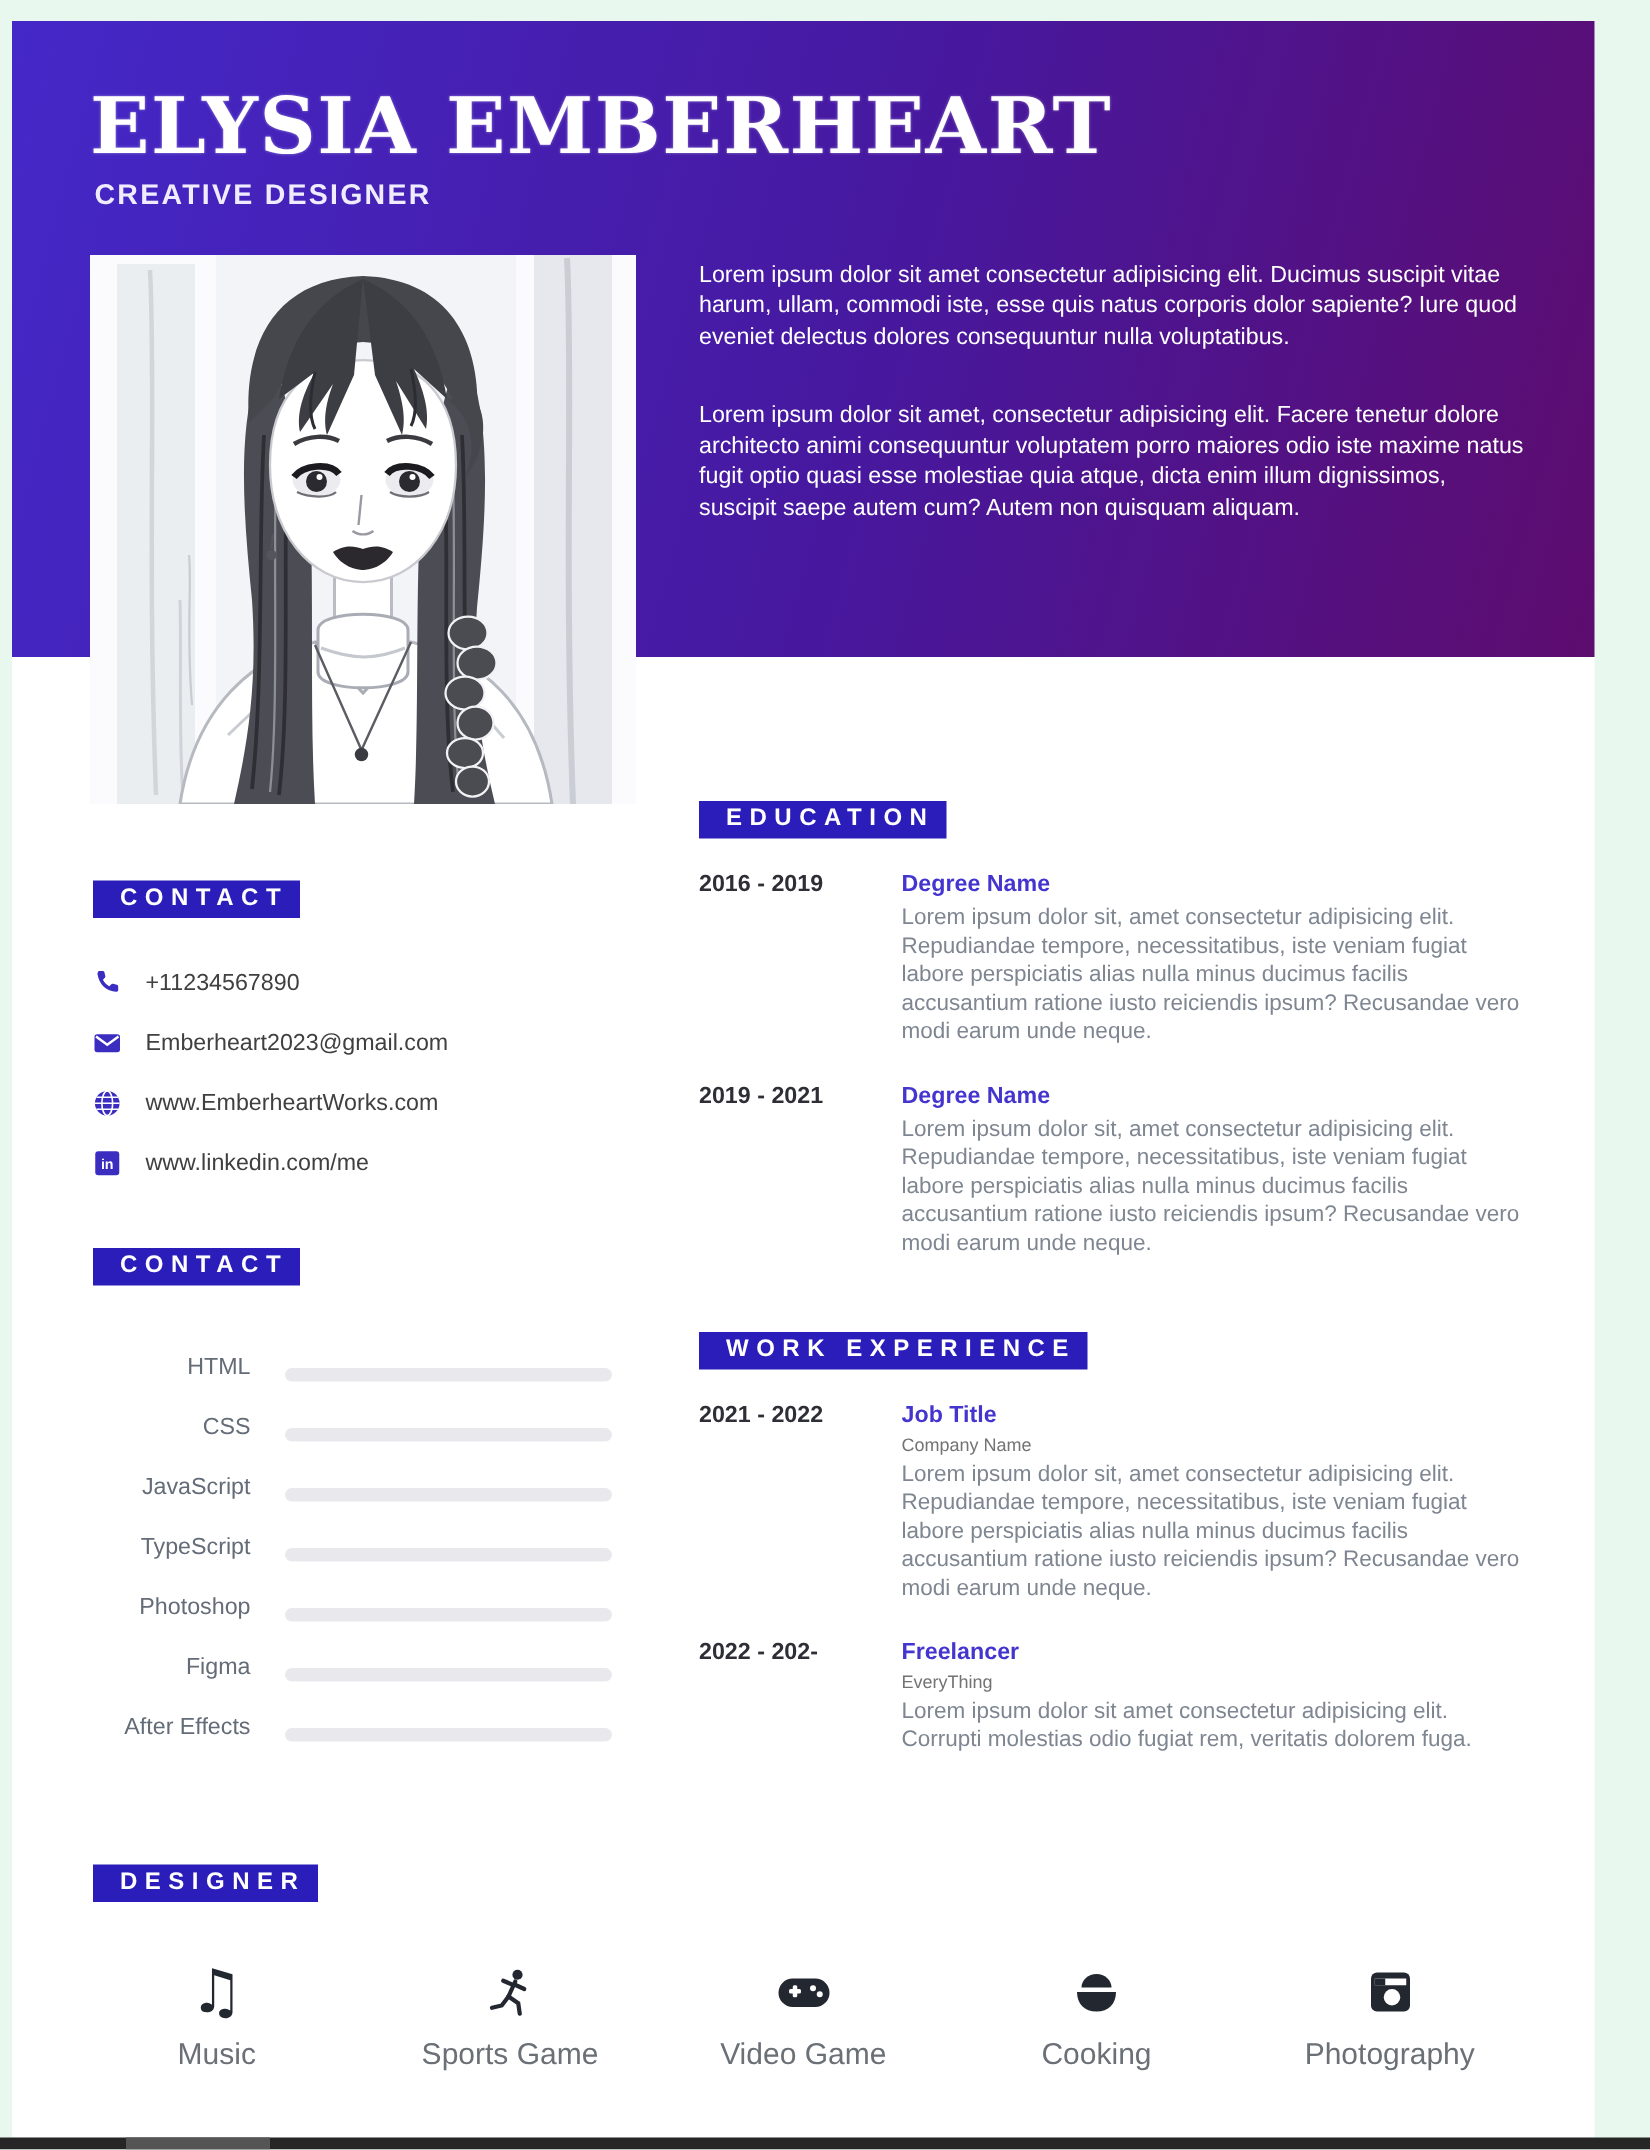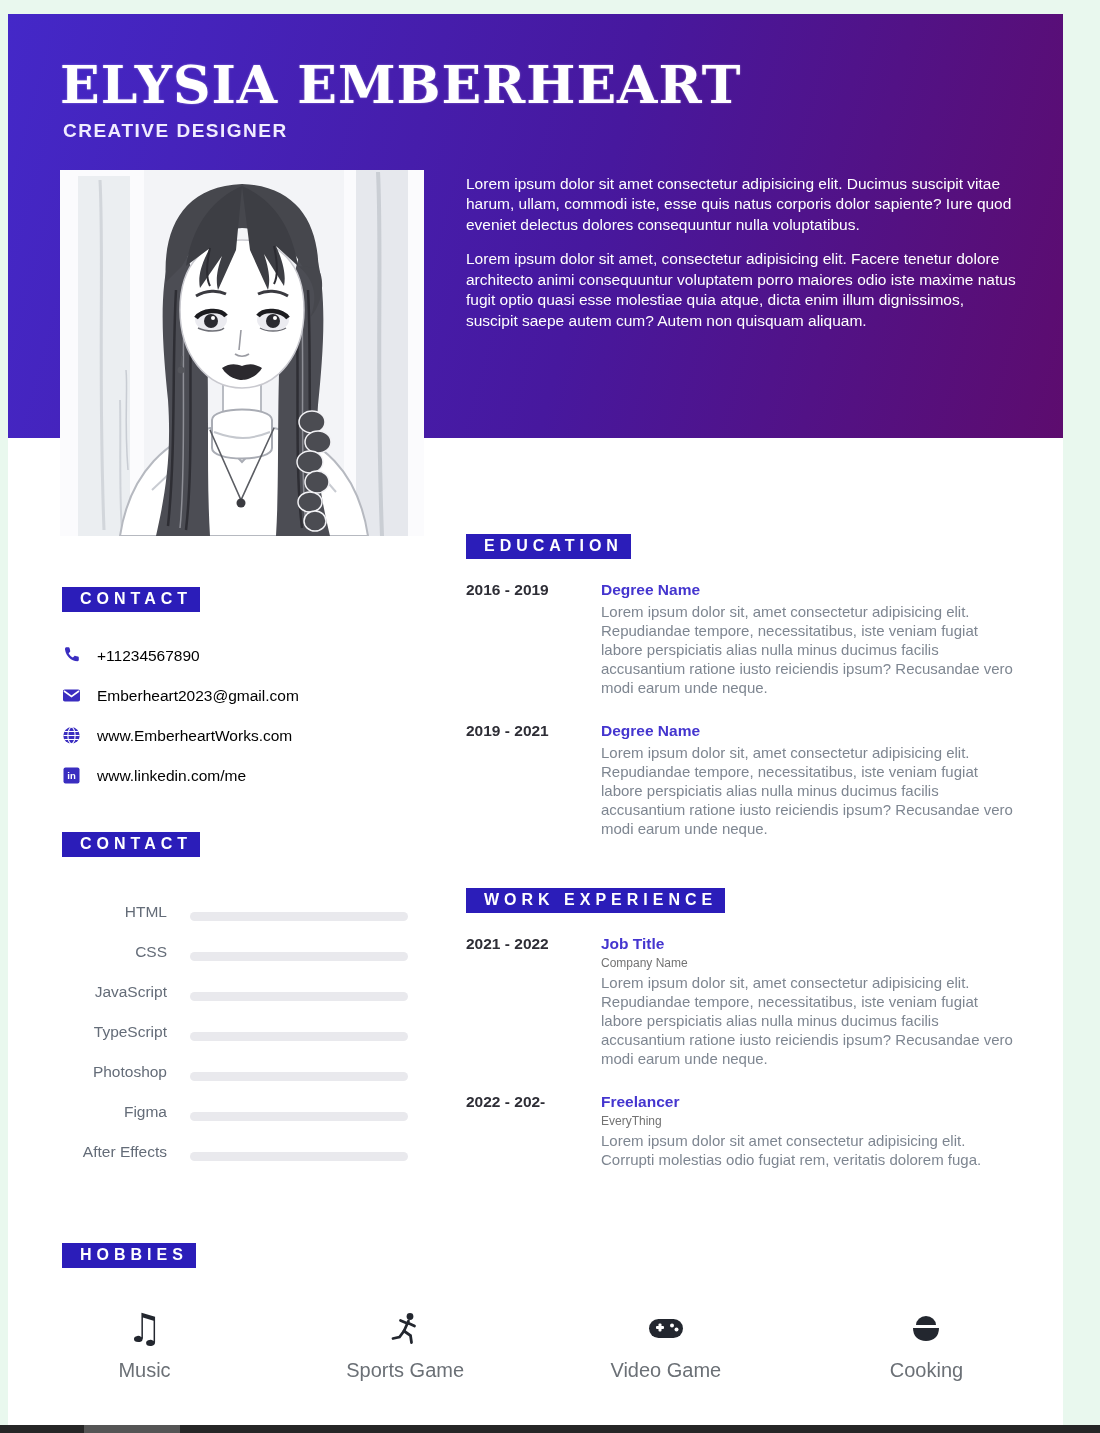--- a/index.html
+++ b/index.html
@@ -19,34 +19,34 @@
   .canvas{position:relative;width:1100px;height:1433px;background:var(--page-bg);overflow:hidden;}
   .card{position:absolute;left:8px;top:14px;width:1055px;height:1411px;background:var(--card-bg);}
 
   
   .header{position:absolute;left:0;top:0;width:1055px;height:424px;
           background:linear-gradient(105deg,var(--header-gradient-start) 0%,#47189e 55%,var(--header-gradient-end) 100%);}
   .name{position:absolute;left:52px;top:40px;color:#fff;font-family:"DejaVu Serif","Liberation Serif",serif;
         font-weight:bold;font-size:52px;letter-spacing:1px;text-shadow:0 0 2px rgba(255,255,255,.45);}
   .role{position:absolute;left:55px;top:106px;color:#f0ecff;font-weight:bold;font-size:19px;letter-spacing:1.5px;}
   .intro{position:absolute;left:458px;top:160px;width:550px;color:#fff;font-size:15.5px;line-height:1.32;}
-  .intro p + p{margin-top:14px;}
+  .intro p + p{margin-top:32px;}
 
   
   .photo{position:absolute;left:52px;top:156px;width:364px;height:366px;background:#fbfbfd;overflow:hidden;}
   .photo svg{display:block;}
 
   
   .badge{display:inline-block;background:var(--accent);color:#fff;font-weight:bold;font-size:16px;
          letter-spacing:5px;padding:3px 8px 4px 18px;white-space:nowrap;}
 
   
   .contact-section{position:absolute;left:54px;top:573px;width:370px;}
   .contact-list{margin-top:34px;list-style:none;}
-  .contact-item{display:flex;align-items:center;gap:16px;margin-bottom:21px;color:#000000;font-size:15.5px;}
+  .contact-item{display:flex;align-items:center;gap:16px;margin-bottom:21px;color:#404040;font-size:15.5px;}
   .contact-item .cicon{width:19px;height:19px;flex:0 0 19px;}
 
   
   .skills-section{position:absolute;left:54px;top:818px;width:380px;}
   .skills-list{margin-top:24px;}
   .skill-row{display:flex;align-items:flex-end;height:40px;}
   .skill-label{width:128px;text-align:right;padding-right:23px;color:#646c78;font-size:15.5px;}
   .skill-track{width:218px;height:9px;border-radius:5px;background:var(--bar-track);overflow:hidden;}
   .skill-fill{height:9px;border-radius:5px;background:var(--accent);}
 
@@ -265,21 +265,21 @@
           <div>
             <div class="entry-title">Freelancer</div>
             <div class="entry-subtitle">EveryThing</div>
             <div class="entry-desc">Lorem ipsum dolor sit amet consectetur adipisicing elit. Corrupti molestias odio fugiat rem, veritatis dolorem fuga.</div>
           </div>
         </div>
       </div>
     </div>
 
     <div class="hobbies-heading">
-      <span class="badge">HOBBIES</span>
+      <span class="badge">DESIGNER</span>
     </div>
     <div class="hobbies-row">
       <div class="hobby">
         <div class="hicon">
             <span class="glyph">♫</span>
           </div>
         <div class="hobby-label">Music</div>
       </div>
       <div class="hobby">
         <div class="hicon">
@@ -311,20 +311,31 @@
       <div class="hobby">
         <div class="hicon">
           <svg width="40" height="36" viewBox="0 0 40 36">
             <path d="M10 15 A10 9 0 0 1 30 15 Z" fill="#23272f"></path>
             <path d="M7 18 L33 18 C33 26 28 31 20 31 C12 31 7 26 7 18 Z" fill="#23272f"></path>
             <rect x="6" y="15.6" width="28" height="1.9" fill="#ffffff"></rect>
           </svg>
         </div>
         <div class="hobby-label">Cooking</div>
       </div>
+      <div class="hobby">
+        <div class="hicon">
+          <svg width="36" height="36" viewBox="0 0 36 36">
+            <rect x="5" y="5" width="26" height="26" rx="4" fill="#23272f"></rect>
+            <rect x="7.5" y="9" width="21" height="4.5" fill="#ffffff"></rect>
+            <rect x="7.5" y="9" width="7" height="4.5" fill="#23272f"></rect>
+            <circle cx="19" cy="21.5" r="5.5" fill="#ffffff"></circle>
+          </svg>
+        </div>
+        <div class="hobby-label">Photography</div>
+      </div>
     </div>
 
   </div>
 
   <div class="scrollbar">
     <div class="scroll-thumb"></div>
   </div>
 </div>
 
 </body></html>

